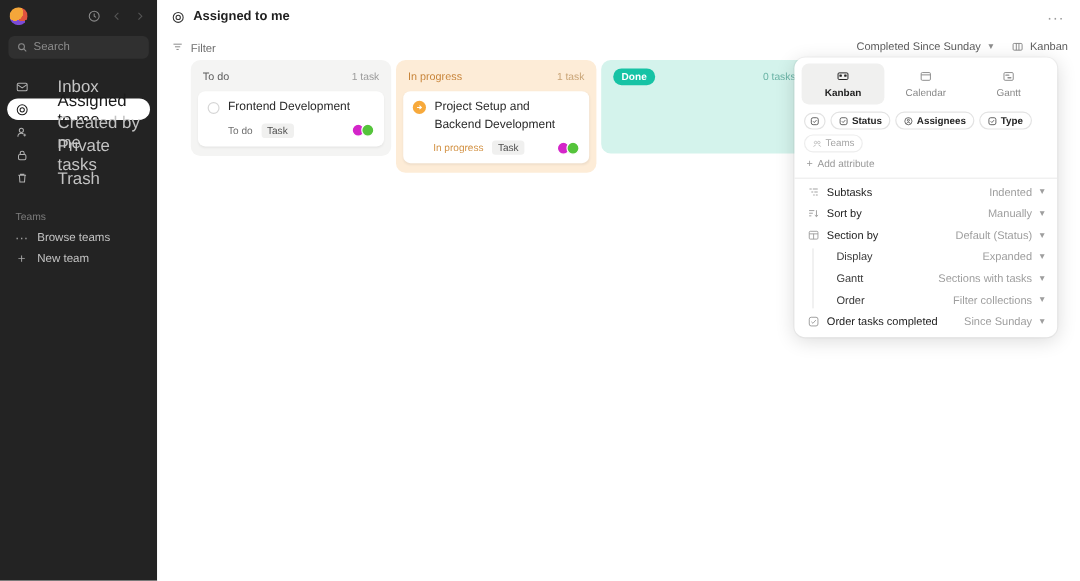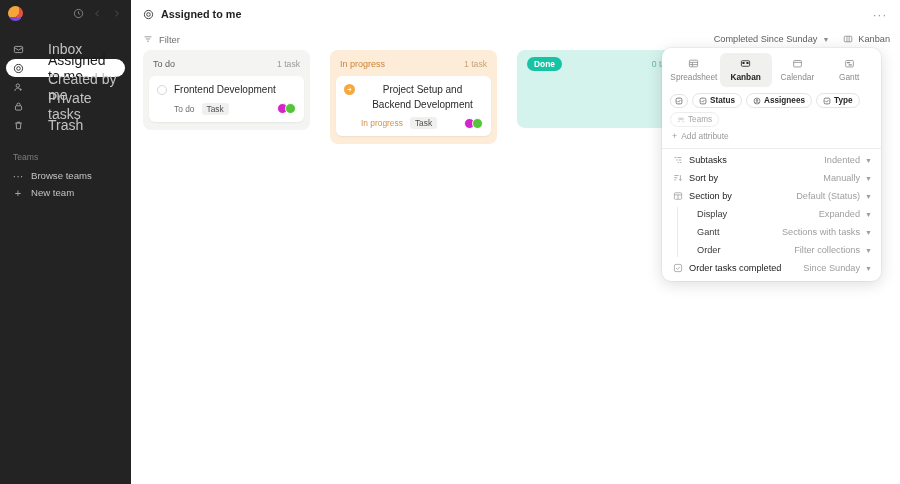--- a/index.html
+++ b/index.html
@@ -133,24 +133,23 @@
   .tb-right { margin-left: auto; display: flex; align-items: center; gap: 14px; }
   .tb-chip {
     display: flex; align-items: center; gap: 5px;
     font-size: 9.2px; color: #5e5e5e; cursor: pointer;
   }
   .tb-chip .cdot { color: #8c8c8c; display: flex; }
   .caret { font-size: 7px; color: #8c8c8c; }
 
   
   .board {
-    display: flex; gap: 20px;
-    padding: 0 8px 0 12px;
+    display: flex; gap: 4px;
+    padding: 0 8px 0 28px;
     align-items: flex-start;
-    text-align: center;
   }
   .col {
     width: 167px;
     border-radius: 8px;
     padding: 6px 6px 8px 6px;
     min-height: 78px;
   }
   .col.todo { background: #f4f4f3; }
   .col.prog { background: #fdecd7; }
   .col.done { background: #d4f3ec; width: 172px; }
@@ -316,20 +315,29 @@
           </svg>
         </span>
         <span class="ico-btn dim">
           <svg width="9" height="9" viewBox="0 0 16 16" fill="none" stroke="currentColor" stroke-width="1.6">
             <path d="M6 3l5 5-5 5"></path>
           </svg>
         </span>
       </div>
     </div>
 
+    <div class="search-box">
+      <span class="sicon">
+        <svg width="9" height="9" viewBox="0 0 16 16" fill="none" stroke="currentColor" stroke-width="1.5">
+          <circle cx="7" cy="7" r="4.3"></circle>
+            <path d="M10.3 10.3L14 14"></path>
+        </svg>
+      </span>
+      <input class="search-input" value="" placeholder="Search" style="">
+    </div>
 
     <nav class="nav">
       <div class="nav-item">
         <span class="ni">
           <svg width="11" height="11" viewBox="0 0 16 16" fill="none" stroke="currentColor" stroke-width="1.25">
             <rect x="2" y="3.5" width="12" height="9" rx="1.6"></rect>
               <path d="M2.2 5.2L8 9l5.8-3.8"></path>
           </svg>
         </span>
         <span>Inbox</span>
@@ -483,29 +491,20 @@
         <div class="col-head">
           <span class="col-name pill">Done</span>
           <span class="col-count">0 tasks</span>
         </div>
       </div>
     </div>
 
     <div class="panel">
 
       <div class="view-tabs">
-        <div class="vtab">
-          <span class="vicon">
-            <svg width="11" height="11" viewBox="0 0 16 16" fill="none" stroke="currentColor" stroke-width="1.2">
-              <rect x="2" y="3.2" width="12" height="9.6" rx="1.3"></rect>
-                <path d="M2 6.4h12M2 9.6h12M6.4 6.4v6.4"></path>
-            </svg>
-          </span>
-          <span class="vlabel">Spreadsheet</span>
-        </div>
         <div class="vtab active">
           <span class="vicon">
             <svg width="11" height="11" viewBox="0 0 16 16" fill="none" stroke="currentColor" stroke-width="1.2">
               <rect x="2" y="4" width="12" height="8" rx="1.3"></rect>
               <rect x="3.6" y="5.8" width="3" height="3" rx="0.6" fill="currentColor" stroke="none"></rect>
               <rect x="9.4" y="5.8" width="3" height="3" rx="0.6" fill="currentColor" stroke="none"></rect>
             </svg>
           </span>
           <span class="vlabel">Kanban</span>
         </div>

